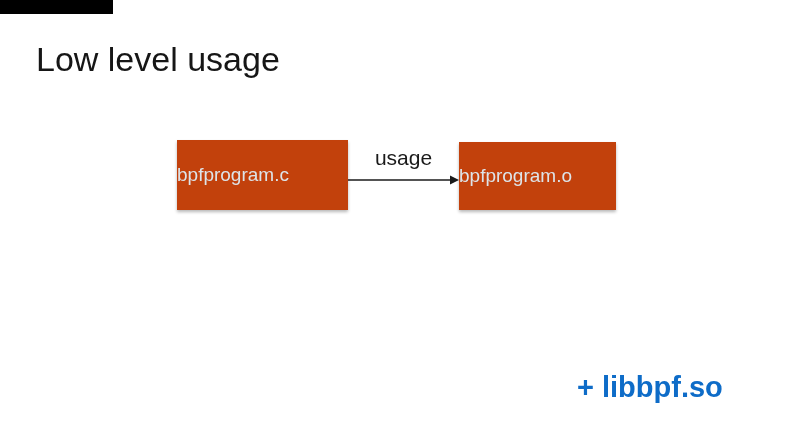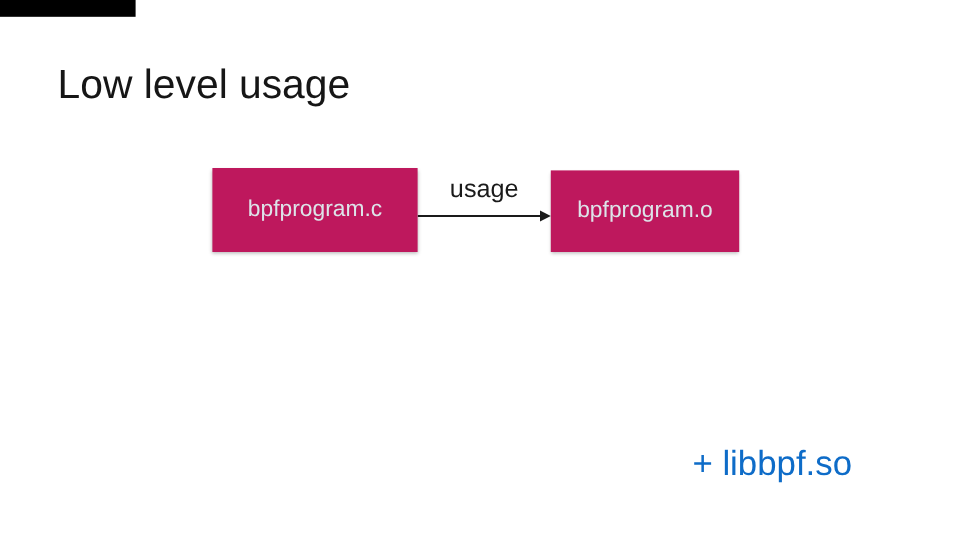--- a/index.html
+++ b/index.html
@@ -28,25 +28,25 @@
     left: 36px;
     top: 40px;
     font-size: 34px;
     line-height: 38px;
     font-weight: 400;
     color: #161616;
     white-space: nowrap;
   }
   .file-box {
     position: absolute;
-    background: #be185d;
+    background: #c2410c;
     box-shadow: 0 2px 3px rgba(0,0,0,0.28);
     display: flex;
     align-items: center;
-    justify-content: center;
+    justify-content: flex-start;
     color: #dde4e9;
     font-size: 19px;
     white-space: nowrap;
   }
   .box-source {
     left: 177px;
     top: 140px;
     width: 171px;
     height: 70px;
   }
@@ -78,34 +78,34 @@
     font-size: 20.5px;
     line-height: 27px;
     color: #1a1a1a;
     white-space: pre;
   }
   .libbpf-note {
     position: absolute;
     left: 577px;
     top: 371px;
     font-size: 29px;
-    font-weight: 400;
+    font-weight: 700;
     color: #0e6cc8;
     white-space: nowrap;
     text-align: right;
   }
 </style>
 </head>
 <body>
 
 <div id="slide">
 
   <div class="corner-bar"></div>
 
-  <h1 class="slide-title" style="margin:12px">Low level usage</h1>
+  <h1 class="slide-title" style="margin:0">Low level usage</h1>
 
   <div>
 
     <div class="file-box box-source">
       <span>bpfprogram.c</span>
     </div>
 
     <div class="arrow-label">usage</div>
 
     <svg class="arrow-svg" width="112" height="16" viewBox="0 0 112 16">

